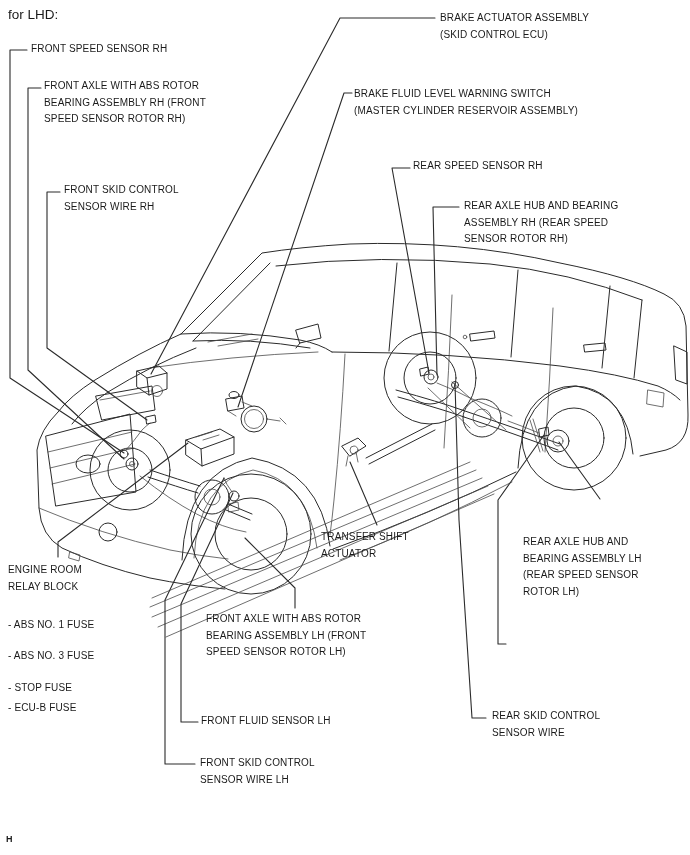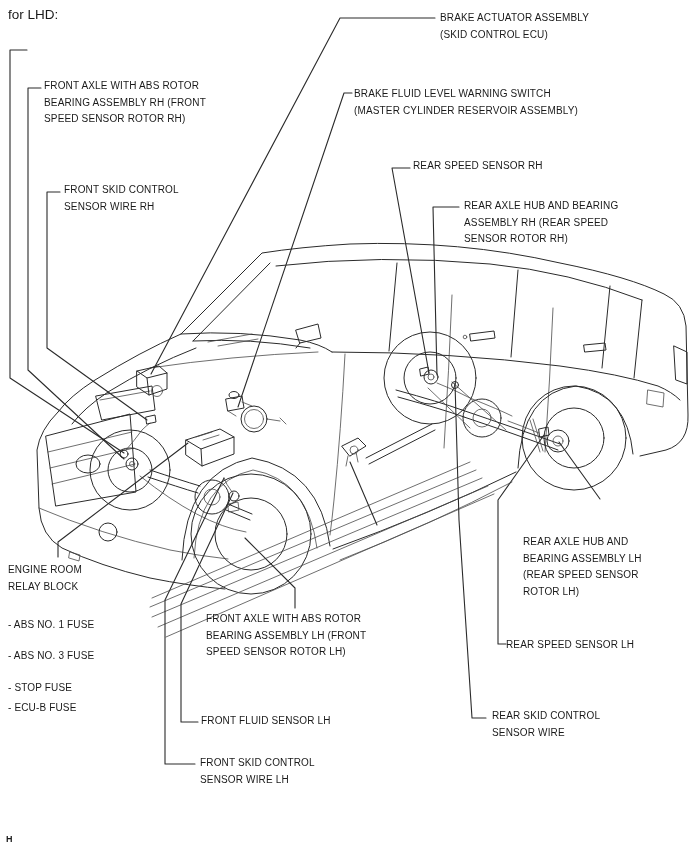--- a/index.html
+++ b/index.html
@@ -156,49 +156,51 @@
       <polyline class="leader" points="198,722 181,722 181,604 233,493"></polyline>
       <polyline class="leader" points="195,764 165,764 165,600 224,478"></polyline>
       <polyline class="leader" points="600,499 559,442"></polyline>
       <polyline class="leader" points="506,644 498,644 498,500 544,435"></polyline>
       <polyline class="leader" points="486,718 472,718 459,520 455,383"></polyline>
     </g>
   </svg>
 
   <div class="title" style="left:8px; top:6px;">for LHD:</div>
 
+  <div class="label" style="left:31px;  top:41px;">FRONT SPEED SENSOR RH</div>
   <div class="label" style="left:44px;  top:78px;">FRONT AXLE WITH ABS ROTOR
 BEARING ASSEMBLY RH (FRONT
 SPEED SENSOR ROTOR RH)</div>
   <div class="label" style="left:64px;  top:182px;">FRONT SKID CONTROL
 SENSOR WIRE RH</div>
   <div class="label" style="left:440px; top:10px;">BRAKE ACTUATOR ASSEMBLY
 (SKID CONTROL ECU)</div>
   <div class="label" style="left:354px; top:86px;">BRAKE FLUID LEVEL WARNING SWITCH
 (MASTER CYLINDER  RESERVOIR ASSEMBLY)</div>
   <div class="label" style="left:413px; top:158px;">REAR SPEED SENSOR RH</div>
   <div class="label" style="left:464px; top:198px;">REAR AXLE HUB AND BEARING
 ASSEMBLY RH (REAR SPEED
 SENSOR ROTOR RH)</div>
+  <div class="label" style="left:321px; top:529px;">TRANSFER SHIFT
+ACTUATOR</div>
   <div class="label" style="left:8px;   top:562px;">ENGINE ROOM
 RELAY BLOCK</div>
 
   <div class="label" style="left:8px; top:617px;">- ABS NO. 1 FUSE</div>
   <div class="label" style="left:8px; top:648px;">- ABS NO. 3 FUSE</div>
   <div class="label" style="left:8px; top:680px;">- STOP FUSE</div>
   <div class="label" style="left:8px; top:700px;">- ECU-B FUSE</div>
 
   <div class="label" style="left:206px; top:611px;">FRONT AXLE WITH ABS ROTOR
 BEARING ASSEMBLY LH (FRONT
 SPEED SENSOR ROTOR LH)</div>
   <div class="label" style="left:201px; top:713px;">FRONT FLUID SENSOR LH</div>
   <div class="label" style="left:200px; top:755px;">FRONT SKID CONTROL
 SENSOR WIRE LH</div>
   <div class="label" style="left:523px; top:534px;">REAR AXLE HUB AND
 BEARING ASSEMBLY LH
 (REAR SPEED SENSOR
 ROTOR LH)</div>
-  <div class="label" style="left:506px; top:637px;">REAR SPEED SENSOR LH</div>
   <div class="label" style="left:492px; top:708px;">REAR SKID CONTROL
 SENSOR WIRE</div>
 
   <div class="pagemark" style="left:6px; top:834px;">H</div>
 </div>
 
 </body></html>

